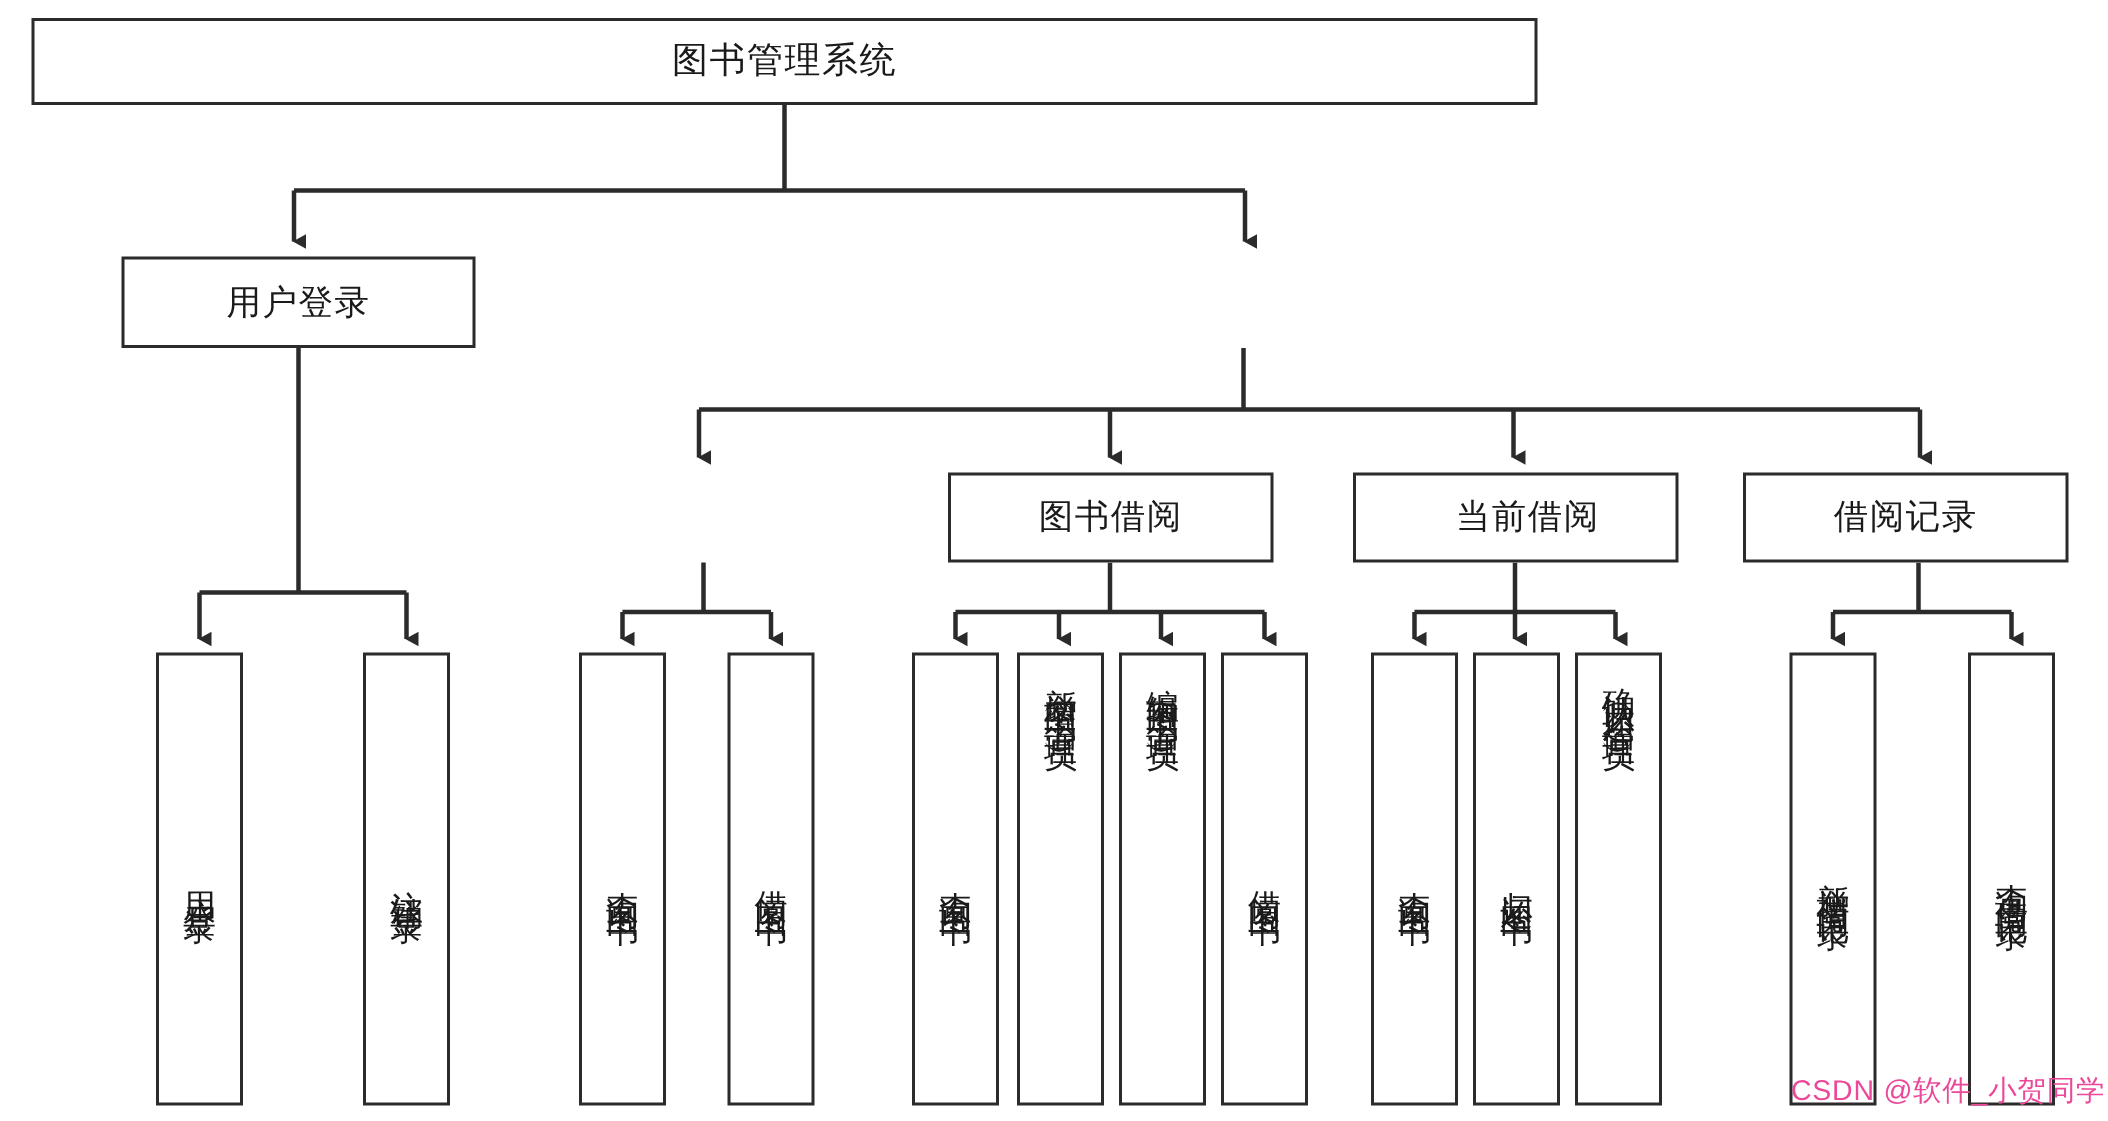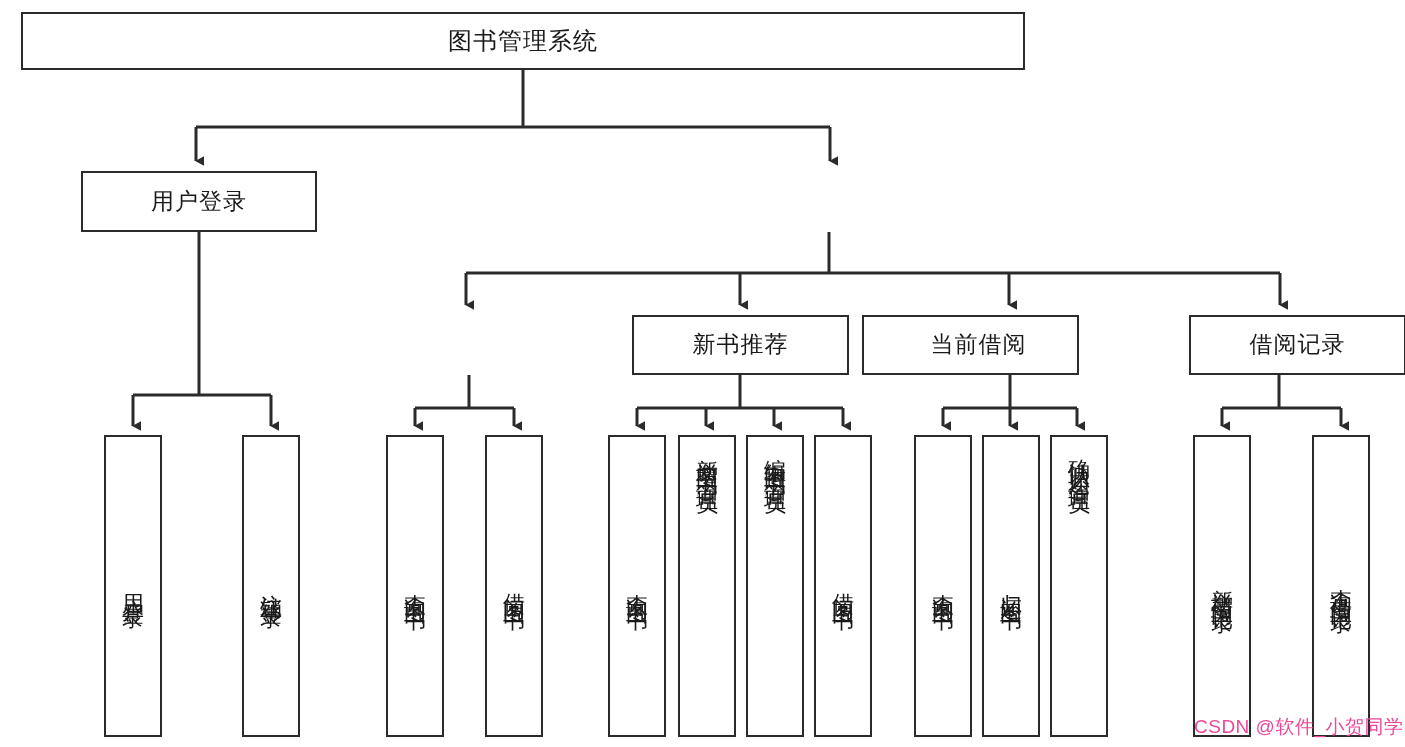--- a/index.html
+++ b/index.html
@@ -134,26 +134,26 @@
 
   <div class="node horiz root" style="left:21px; top:12px; width:1004px; height:58px;">
     <span class="label">图书管理系统</span>
   </div>
 
   <div class="node horiz" style="left:81px; top:171px; width:236px; height:61px;">
     <span class="label">用户登录</span>
   </div>
 
   <div class="node horiz" style="left:632px; top:315px; width:217px; height:60px;">
-    <span class="label">新书推荐</span>
-  </div>
-  <div class="node horiz" style="left:862px; top:315px; width:217px; height:60px;padding-left:16px;">
+    <span class="label">图书借阅</span>
+  </div>
+  <div class="node horiz" style="left:902px; top:315px; width:217px; height:60px;padding-left:16px;">
     <span class="label">当前借阅</span>
   </div>
-  <div class="node horiz" style="left:1189px; top:315px; width:217px; height:60px;">
+  <div class="node horiz" style="left:1162px; top:315px; width:217px; height:60px;">
     <span class="label">借阅记录</span>
   </div>
 
   <div class="node vert center-v" style="left:104px; top:435px; width:58px; height:302px;">
     <span class="label">用户登录</span>
   </div>
   <div class="node vert center-v" style="left:242px; top:435px; width:58px; height:302px;">
     <span class="label">注销登录</span>
   </div>
 

